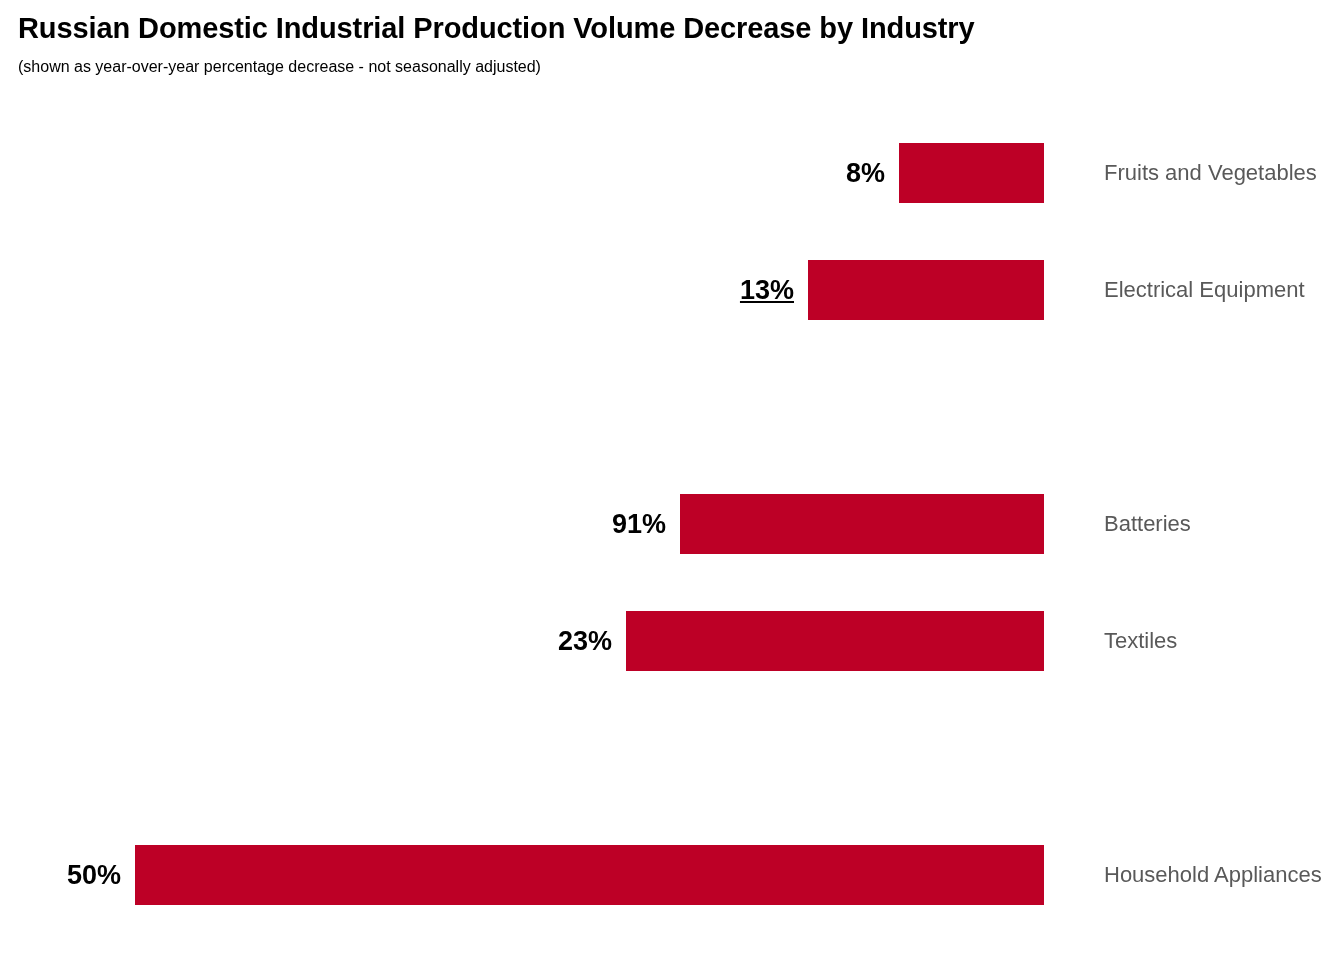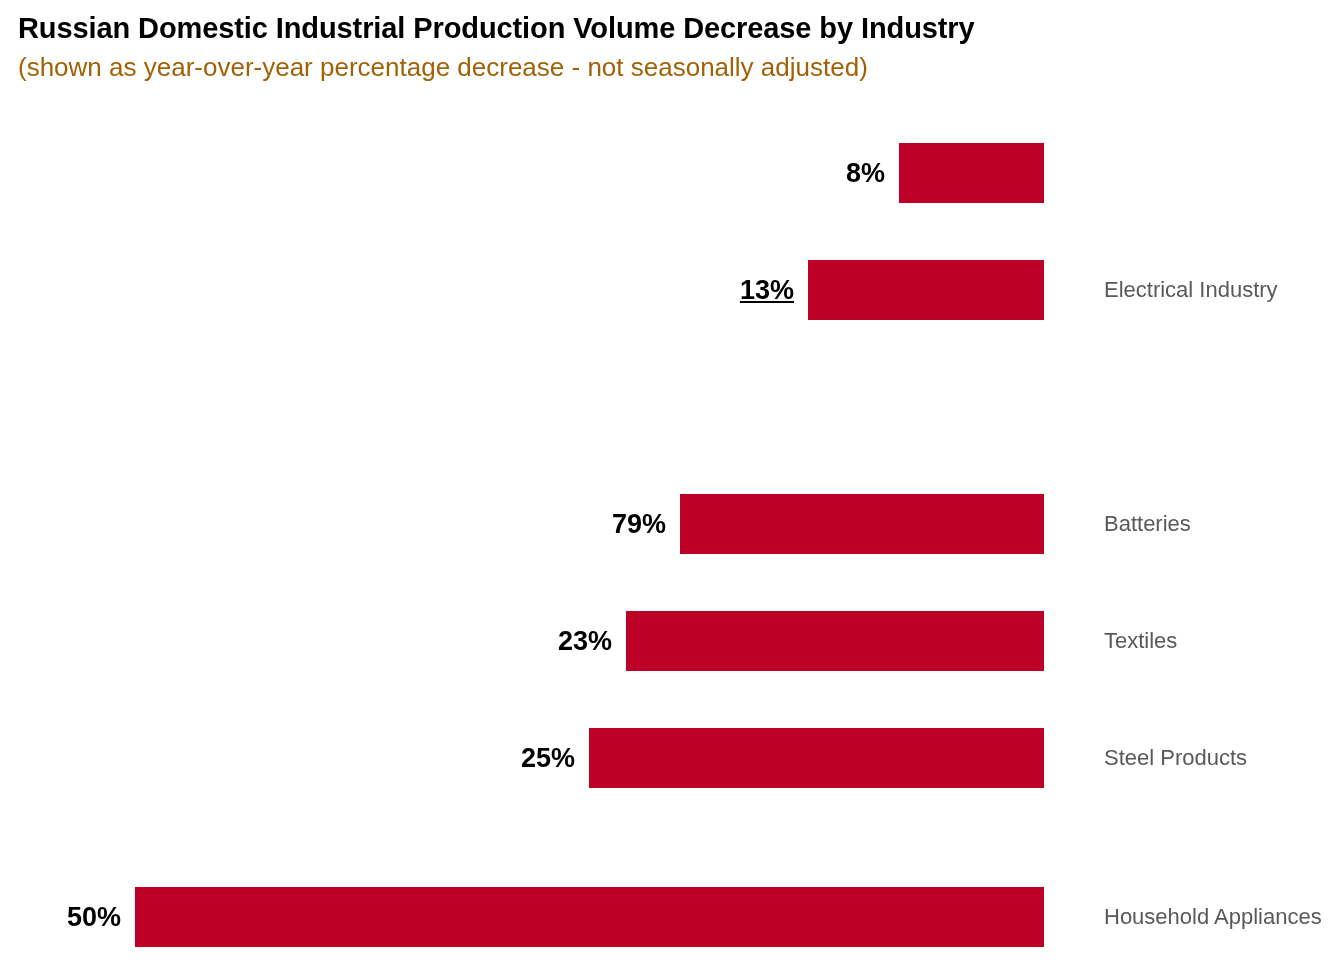--- a/index.html
+++ b/index.html
@@ -32,23 +32,23 @@
   .chart-title {
     font-size: 29px;
     font-weight: bold;
     color: #000000;
     letter-spacing: -0.1px;
     line-height: 36px;
     margin: 0;
     white-space: nowrap;
   }
   .chart-subtitle {
-    font-size: 26px;
+    font-size: 16px;
     font-weight: normal;
-    color: #a16207;
+    color: #000000;
     line-height: 30px;
     margin: 6px 0 0 0;
     white-space: nowrap;
   }
 
   
   .plot {
     position: absolute;
     left: 0;
     top: 130px;
@@ -111,50 +111,44 @@
     <h1 class="chart-title">Russian Domestic Industrial Production Volume Decrease by Industry</h1>
     <p class="chart-subtitle">(shown as year-over-year percentage decrease - not seasonally adjusted)</p>
   </div>
 
   <div class="plot">
       <div class="bar-row" style="top: 13px;">
         <div class="bar-track">
           <div class="bar" title="Fruits and Vegetables 8%" style="width: 145px; background: rgb(189, 0, 38);"></div>
           <div class="bar-value" style="right: 145px; left: auto;">8%</div>
         </div>
+        <div class="bar-label">Fruits and Vegetables</div>
       </div>
       <div class="bar-row" style="top: 130px;">
         <div class="bar-track">
           <div class="bar" title="Electrical Equipment 13%" style="width: 236px; background: rgb(189, 0, 38);"></div>
           <div class="bar-value" style="right: 236px; left: auto; text-decoration: underline;">13%</div>
         </div>
-        <div class="bar-label">Electrical Industry</div>
+        <div class="bar-label">Electrical Equipment</div>
       </div>
       <div class="bar-row" style="top: 364px;">
         <div class="bar-track">
           <div class="bar" title="Batteries 20%" style="width: 364px; background: rgb(189, 0, 38);"></div>
-          <div class="bar-value" style="right: 364px; left: auto;">79%</div>
+          <div class="bar-value" style="right: 364px; left: auto;">91%</div>
         </div>
         <div class="bar-label">Batteries</div>
       </div>
       <div class="bar-row" style="top: 481px;">
         <div class="bar-track">
           <div class="bar" title="Textiles 23%" style="width: 418px; background: rgb(189, 0, 38);"></div>
           <div class="bar-value" style="right: 418px; left: auto;">23%</div>
         </div>
         <div class="bar-label">Textiles</div>
       </div>
-      <div class="bar-row" style="top: 598px;">
-        <div class="bar-track">
-          <div class="bar" title="Steel Products 25%" style="width: 455px; background: rgb(189, 0, 38);"></div>
-          <div class="bar-value" style="right: 455px; left: auto;">25%</div>
-        </div>
-        <div class="bar-label">Steel Products</div>
-      </div>
-      <div class="bar-row" style="top: 715px; margin-top: 42px;">
+      <div class="bar-row" style="top: 715px;">
         <div class="bar-track">
           <div class="bar" title="Household Appliances 50%" style="width: 909px; background: rgb(189, 0, 38);"></div>
           <div class="bar-value" style="right: 909px; left: auto;">50%</div>
         </div>
         <div class="bar-label">Household Appliances</div>
       </div>
     </div>
 
 </div>
 

